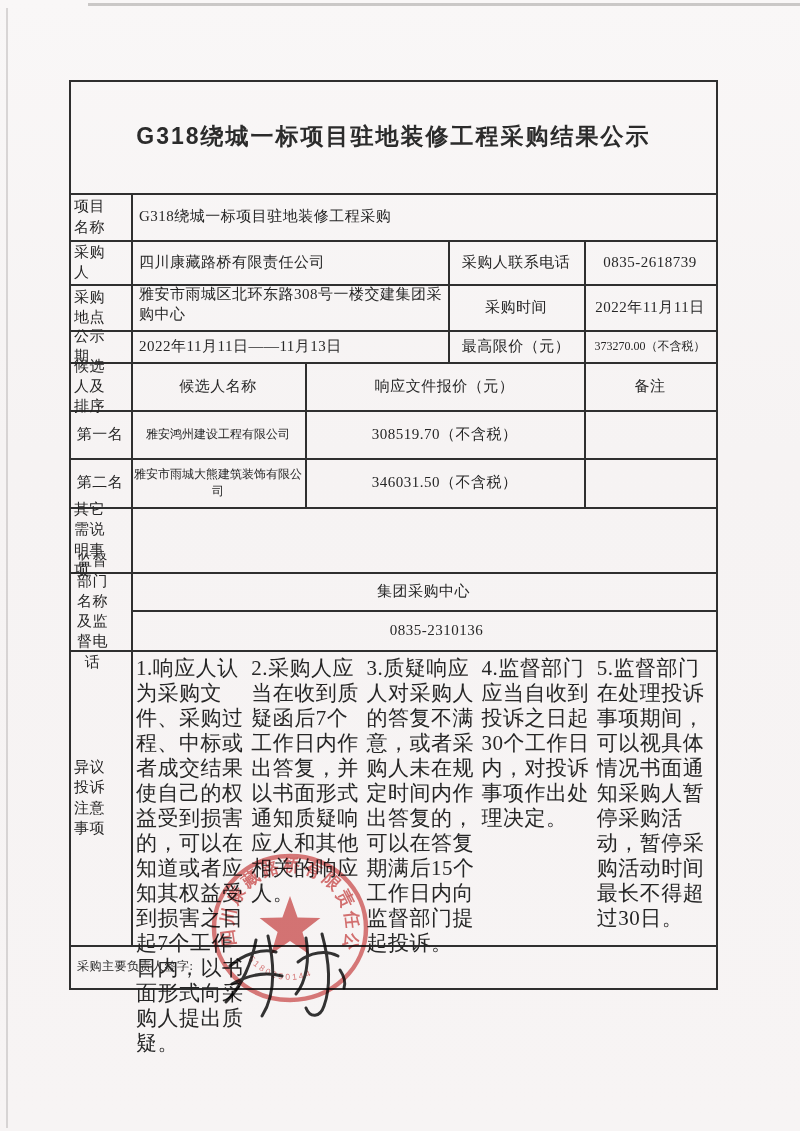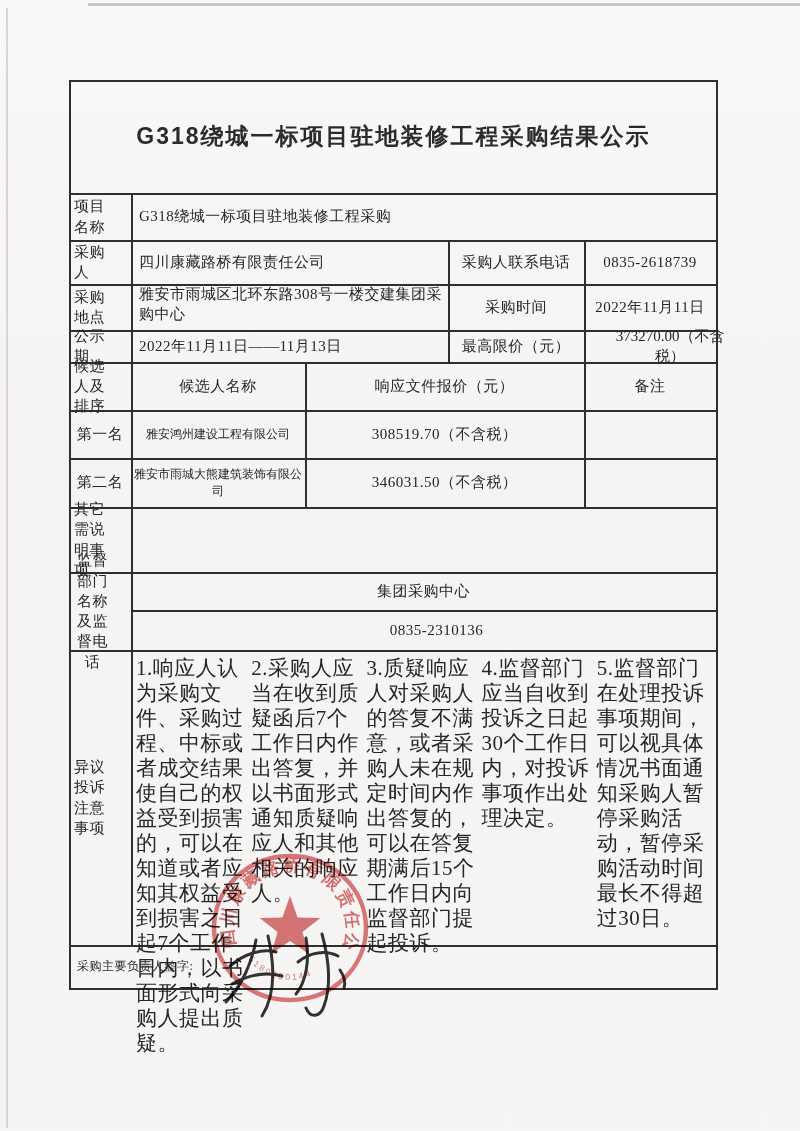--- a/index.html
+++ b/index.html
@@ -19,21 +19,21 @@
         letter-spacing:.5px;color:#262626;}
   .cell.center{justify-content:center;text-align:center;}
   .cell.left{justify-content:flex-start;text-align:left;padding-left:8px;padding-right:6px;box-sizing:border-box;}
   .cell.label{padding-left:5px;padding-right:20px;box-sizing:border-box;}
   .title-cell{position:absolute;display:flex;align-items:center;justify-content:center;
         font-family:"Liberation Sans","DejaVu Sans",sans-serif;font-weight:bold;
         font-size:23px;letter-spacing:2px;color:#2b2b2b;}
   .objection{flex-direction:row;align-items:flex-start;justify-content:center;
         padding:6px 4px 6px 5px;box-sizing:border-box;font-size:21px;line-height:25px;}
   .objection div{width:100%;}
-  .small{font-size:15px;letter-spacing:0;margin-left:20px;}
+  .small{font-size:12px;letter-spacing:0;}
   .name-cell{font-size:12px;letter-spacing:0;padding:0 2px;box-sizing:border-box;}
   .sig-row{font-size:12px;}
   
   .stamp{position:absolute;left:205px;top:848px;mix-blend-mode:multiply;opacity:.92;}
   .signature{position:absolute;left:222px;top:928px;mix-blend-mode:multiply;}
 </style>
 </head>
 <body>
 
 <div class="page">

